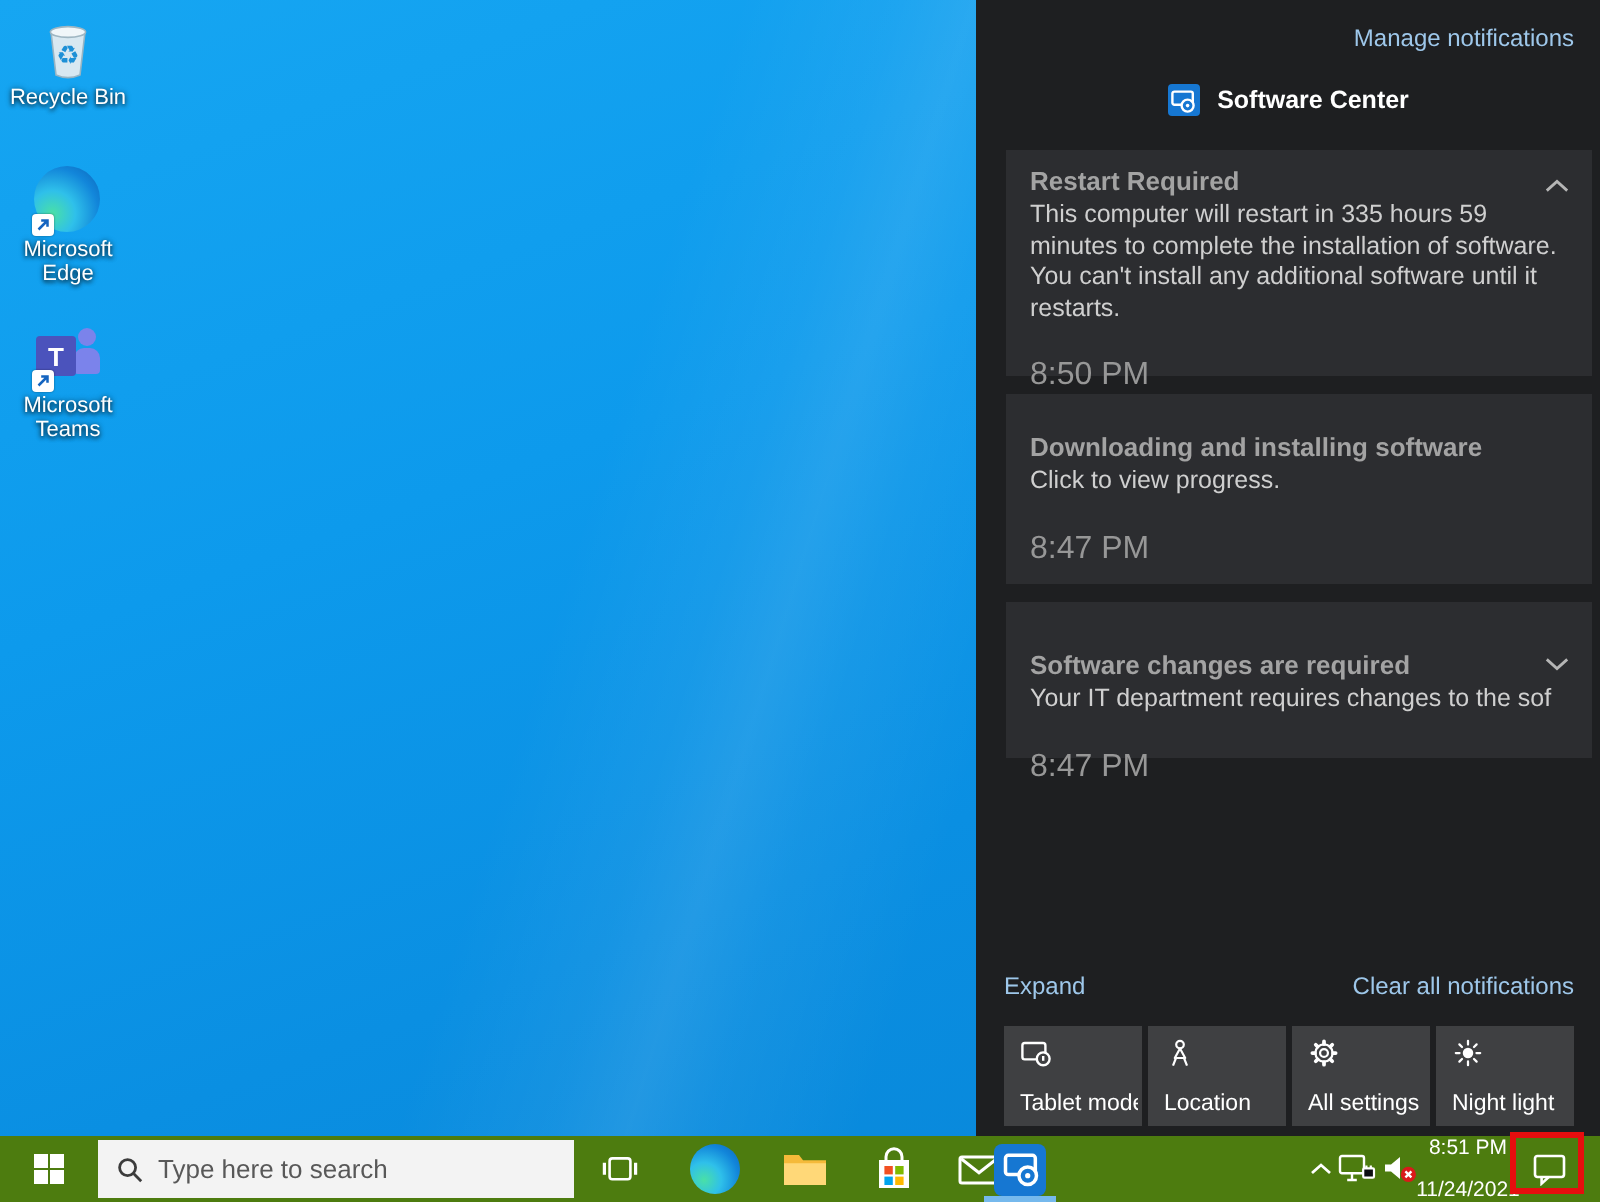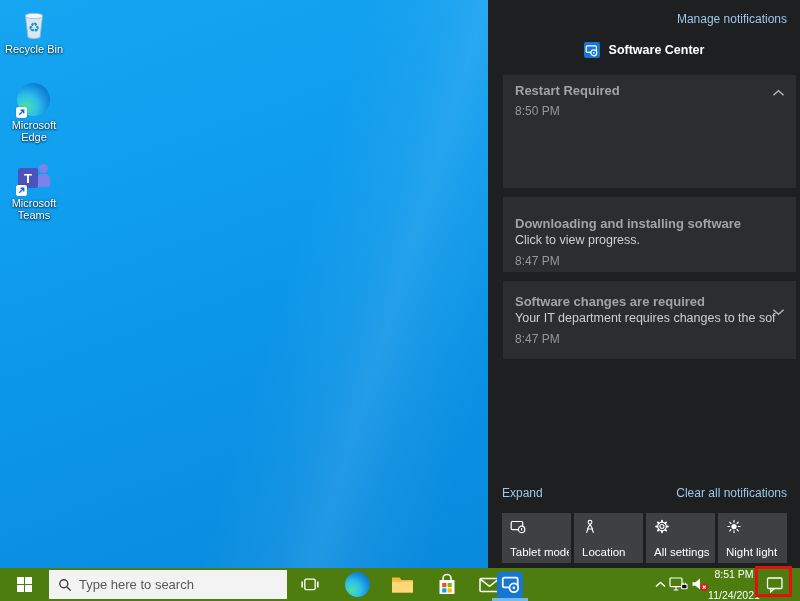--- a/index.html
+++ b/index.html
@@ -36,24 +36,24 @@
   .group-header { position:absolute; top:42px; left:0; right:0; display:flex; justify-content:center; align-items:center; gap:9px; cursor:pointer; }
   .group-header .title { font-size:12.5px; font-weight:bold; color:#fff; }
   .sc-badge { background:#1677d2; border-radius:2px; display:flex; align-items:center; justify-content:center; }
   .sc-badge.small { width:16px; height:16px; }
   .sc-badge.big { width:26px; height:26px; border-radius:4px; }
 
   .cards { position:absolute; top:75px; left:15px; right:4px; }
   .card { position:relative; background:#2c2d30; margin-bottom:9px; padding:8px 14px 8px 12px; cursor:pointer; }
   .card .title { font-size:13px; font-weight:bold; color:#a3a3a3; line-height:16px; }
   .card .body { font-size:12.5px; color:#cfcfcf; line-height:15.5px; margin-top:1px; }
-  .card .time { font-size:12px; color:#979797; margin-top:5px; }
+  .card .time { font-size:16px; color:#979797; margin-top:17px; }
   .card-0 { height:113px; }
-  .card-1 { height:75px; padding-top:19px; }
-  .card-2 { height:78px; padding-top:13px; padding-right:6px; }
+  .card-1 { height:95px; padding-top:19px; }
+  .card-2 { height:78px; padding-top:24px; padding-right:6px; }
   .card-2 .body { white-space:nowrap; overflow:hidden; }
   .card-chevron { position:absolute; right:10px; width:16px; height:12px; display:flex; align-items:center; justify-content:center; cursor:pointer; }
   .card-0 .card-chevron { top:12px; }
   .card-2 .card-chevron { top:25px; }
 
   .footer-links { position:absolute; top:486px; left:14px; right:13px; display:flex; justify-content:space-between; font-size:12px; color:#9ec7ea; }
   .footer-links span { cursor:pointer; }
 
   .tiles { position:absolute; top:513px; left:14px; display:flex; gap:3px; }
   .tile { position:relative; width:69px; height:50px; background:#3f4042; cursor:pointer; }
@@ -146,20 +146,21 @@
           <circle cx="8.8" cy="8.8" r="0.9" fill="#fff"></circle>
         </svg>
       </span>
       <span class="title">Software Center</span>
     </div>
 
     <div class="cards">
 
       <div class="card card-0">
         <div class="title">Restart Required</div>
+        <div class="body">This computer will restart in 335 hours 59 minutes to complete the installation of software. You can't install any additional software until it restarts.</div>
         <div class="time">8:50 PM</div>
         <div class="card-chevron">
           <svg width="13" height="8" viewBox="0 0 14 8">
               <polyline points="1.5,6.5 7,1.5 12.5,6.5" fill="none" stroke="#b5b5b5" stroke-width="1.5"></polyline>
             </svg>
         </div>
       </div>
 
       <div class="card card-1">
         <div class="title">Downloading and installing software</div>

